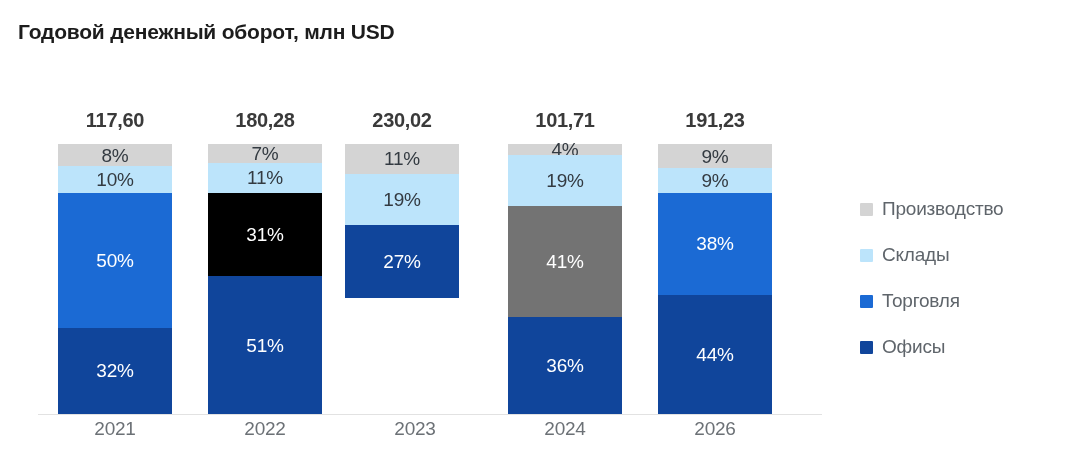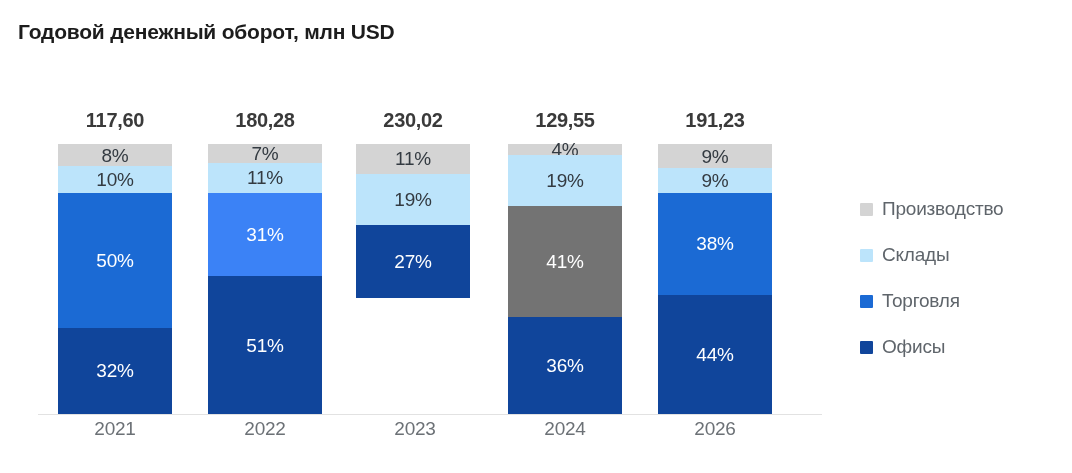--- a/index.html
+++ b/index.html
@@ -152,44 +152,44 @@
       </div>
       <div class="bar-group" style="left: 208px;">
         <div class="bar-total">180,28</div>
         <div class="bar-stack">
           <div class="seg on-light tight" style="height: 7%; background: rgb(212, 212, 212);">
             <span class="seg-label">7%</span>
           </div>
           <div class="seg on-light" style="height: 11%; background: rgb(188, 228, 251);">
             <span class="seg-label">11%</span>
           </div>
-          <div class="seg on-dark" style="height: 31%; background: #3b82f6;">
+          <div class="seg on-dark" style="height: 31%; background: #000000;">
             <span class="seg-label">31%</span>
           </div>
           <div class="seg on-dark" style="height: 51%; background: rgb(16, 69, 155);">
             <span class="seg-label">51%</span>
           </div>
         </div>
       </div>
-      <div class="bar-group" style="left: 356px;">
+      <div class="bar-group" style="left: 345px;">
         <div class="bar-total">230,02</div>
         <div class="bar-stack">
           <div class="seg on-light" style="height: 11%; background: rgb(212, 212, 212);">
             <span class="seg-label">11%</span>
           </div>
           <div class="seg on-light" style="height: 19%; background: rgb(188, 228, 251);">
             <span class="seg-label">19%</span>
           </div>
           <div class="seg on-dark" style="height: 27%; background: rgb(16, 69, 155);">
             <span class="seg-label">27%</span>
           </div>
         </div>
       </div>
       <div class="bar-group" style="left: 508px;">
-        <div class="bar-total">129,55</div>
+        <div class="bar-total">101,71</div>
         <div class="bar-stack">
           <div class="seg on-light tight" style="height: 4%; background: rgb(212, 212, 212);">
             <span class="seg-label">4%</span>
           </div>
           <div class="seg on-light" style="height: 19%; background: rgb(188, 228, 251);">
             <span class="seg-label">19%</span>
           </div>
           <div class="seg on-dark" style="height: 41%; background: #737373;">
             <span class="seg-label">41%</span>
           </div>

